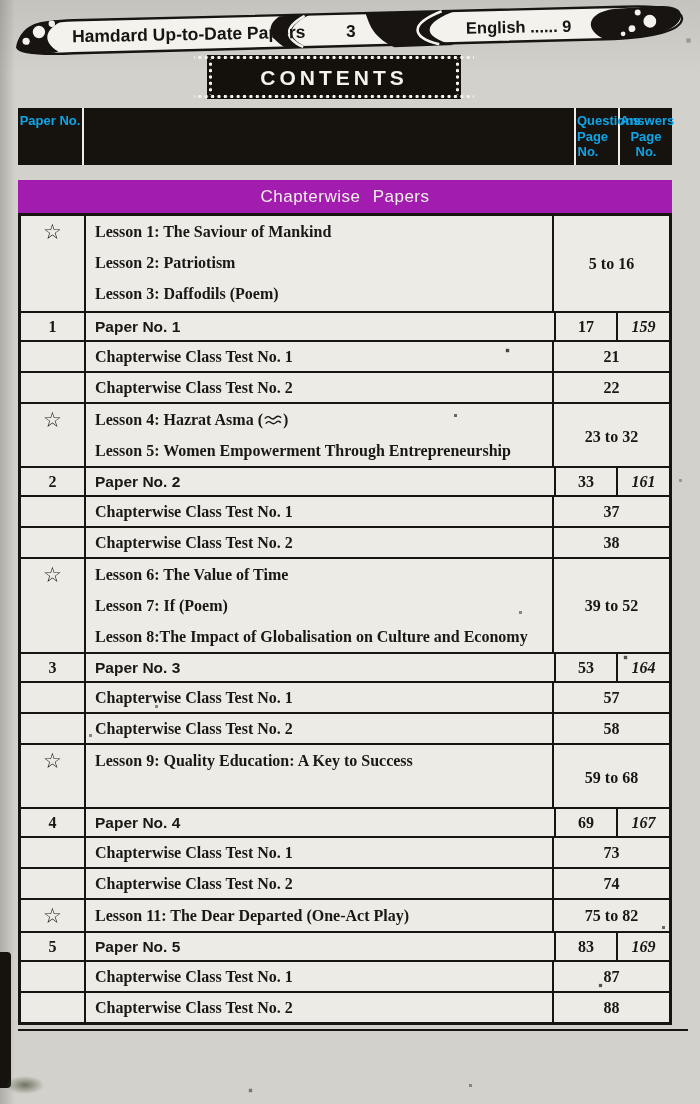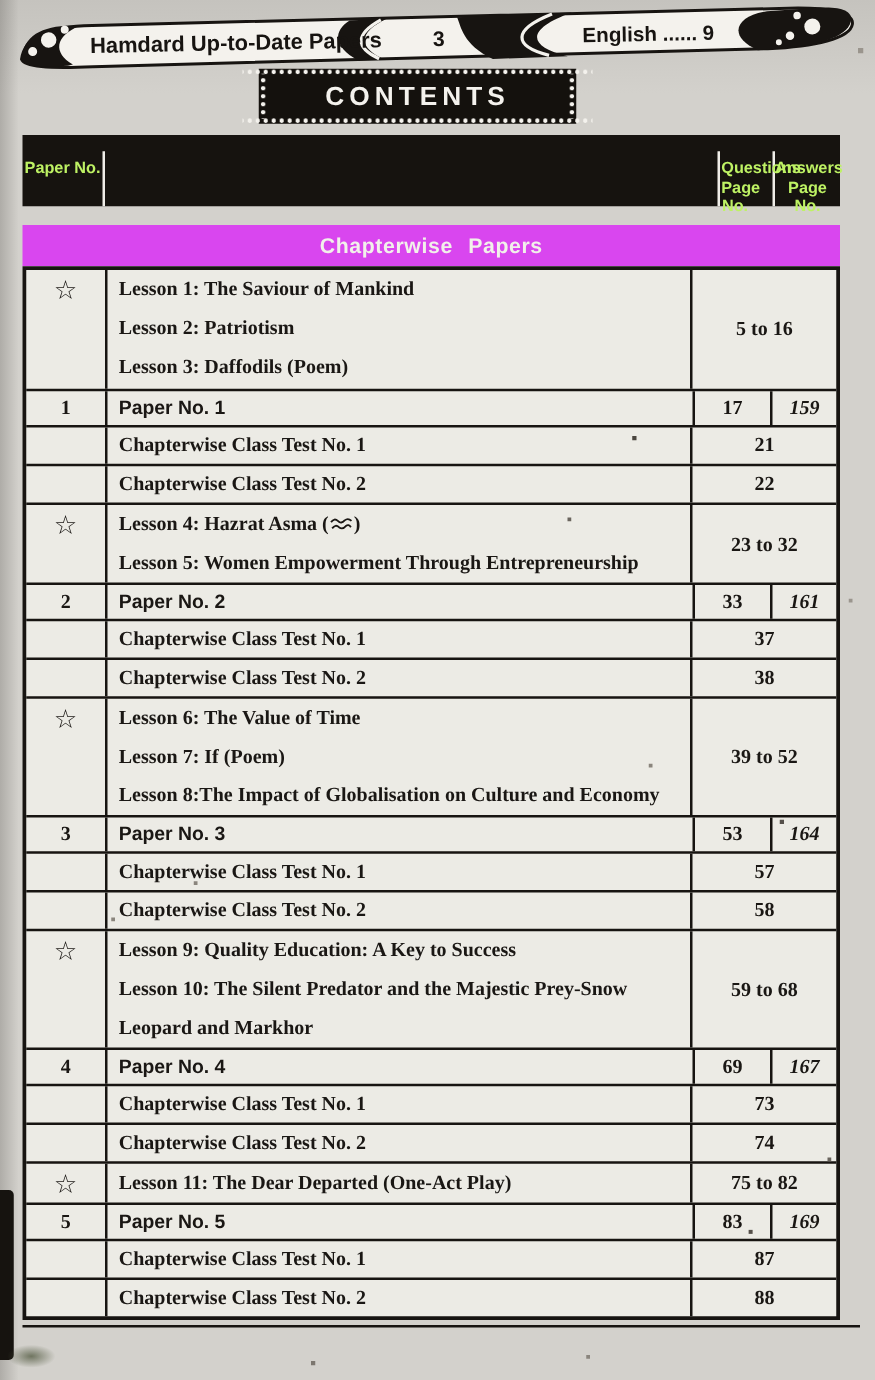--- a/index.html
+++ b/index.html
@@ -33,28 +33,28 @@
         background-size:6.4px 5px;background-position:center;}
   .dotrow.top{top:0;}  .dotrow.bot{bottom:0;}
   .dotcol{position:absolute;width:5px;top:4px;bottom:4px;
         background-image:radial-gradient(circle,#f4f2ed 1.5px,rgba(244,242,237,0) 2px);
         background-size:5px 6.4px;background-position:center;}
   .dotcol.lft{left:1px;} .dotcol.rgt{right:1px;}
 
   
   .tbl{position:absolute;left:18px;top:108px;width:654px;}
   .thead{height:57px;background:#16130f;display:flex;box-sizing:border-box;}
-  .th{box-sizing:border-box;color:#bef264;font-weight:bold;font-size:13px;line-height:15.5px;
-        text-align:center;padding-top:5px;margin-top:13px;}
+  .th{box-sizing:border-box;color:#0ea5e9;font-weight:bold;font-size:13px;line-height:15.5px;
+        text-align:center;padding-top:5px;}
   .th1{width:66px;border-right:2.5px solid #efede8;}
   .th2{flex:1;border-right:2.5px solid #efede8;}
   .th3{width:44px;border-right:2.5px solid #efede8;padding-left:1px;padding-right:19px;}
   .th4{width:52px;}
   .gap{height:15px;}
-  .band{height:33px;background:#d946ef;color:#f2f0ea;text-align:center;font-weight:bold;
+  .band{height:33px;background:#a21caf;color:#f2f0ea;text-align:center;font-weight:normal;
         font-size:17px;line-height:33px;word-spacing:7px;letter-spacing:.5px;}
   .tbody{border:3px solid #171411;background:#ecebe5;}
   .trow{display:flex;box-sizing:border-box;}
   .trow + .trow{border-top:2px solid #171411;}
   .cell{box-sizing:border-box;}
   .c-no{width:65px;border-right:2px solid #171411;display:flex;justify-content:center;}
   .c-main{flex:1;border-right:2px solid #171411;padding-left:9px;padding-right:4px;}
   .c-pages{width:115px;display:flex;justify-content:center;}
   .c-q{width:62px;border-right:2px solid #171411;display:flex;justify-content:center;align-items:center;}
   .c-a{width:51px;display:flex;justify-content:center;align-items:center;font-style:italic;}
@@ -225,21 +225,20 @@
           <div class="cell c-pages pg-center">
             <span class="num">58</span>
           </div>
         </div>
         <div class="trow lessons" style="min-height: 64px;">
           <div class="cell c-no">
             <span class="star">☆</span>
           </div>
           <div class="cell c-main serif">
             <div class="lesson-line">Lesson 9: Quality Education: A Key to Success</div>
-            <div class="lesson-line">Lesson 10: The Silent Predator and the Majestic Prey-Snow Leopard and Markhor</div>
           </div>
           <div class="cell c-pages pg-top">
             <span class="num">59 to 68</span>
           </div>
         </div>
         <div class="trow paper">
           <div class="cell c-no num">4</div>
           <div class="cell c-main">
             <span class="paper-label">Paper No. 4</span>
           </div>

